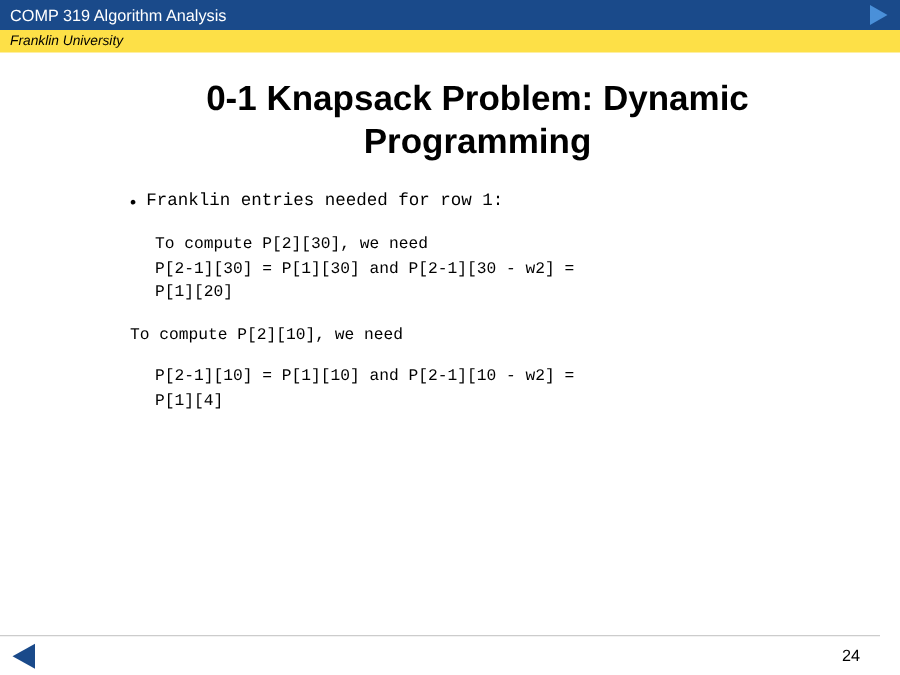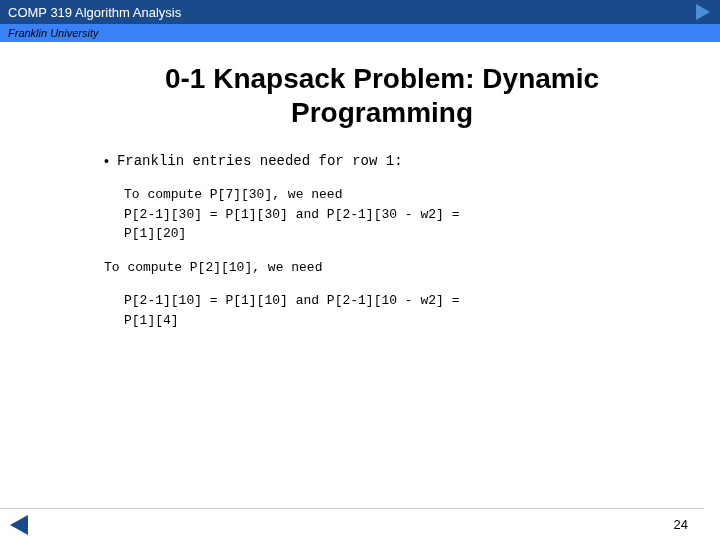--- a/index.html
+++ b/index.html
@@ -38,21 +38,21 @@
       width: 0;
       height: 0;
       border-top: 8px solid transparent;
       border-bottom: 8px solid transparent;
       border-left: 14px solid #4a90d9;
       margin-right: 2px;
     }
 
     
     #sub-bar {
-      background: #3b82f6;
+      background: #fde047;
       color: #000000;
       font-size: 11px;
       padding: 3px 8px;
       font-style: italic;
     }
 
     
     #main-content {
       padding: 20px 60px 20px 84px;
       margin-left: 20px;
@@ -146,21 +146,21 @@
   <div id="slide-title">0-1 Knapsack Problem: Dynamic Programming</div>
 
   <div id="bullet-section">
     <div class="bullet-item">
       <span class="bullet-dot">•</span>
       <span>Franklin entries needed for row 1:</span>
     </div>
   </div>
 
   <div class="code-block">
-    <div>To compute P[7][30], we need</div>
+    <div>To compute P[2][30], we need</div>
     <div>P[2-1][30] = P[1][30] and P[2-1][30 - w2] =</div>
     <div>P[1][20]</div>
   </div>
 
   <div class="code-block code-block-gap">
     <div>To compute P[2][10], we need</div>
   </div>
 
   <div class="code-block">
     <div>P[2-1][10] = P[1][10] and P[2-1][10 - w2] =</div>

